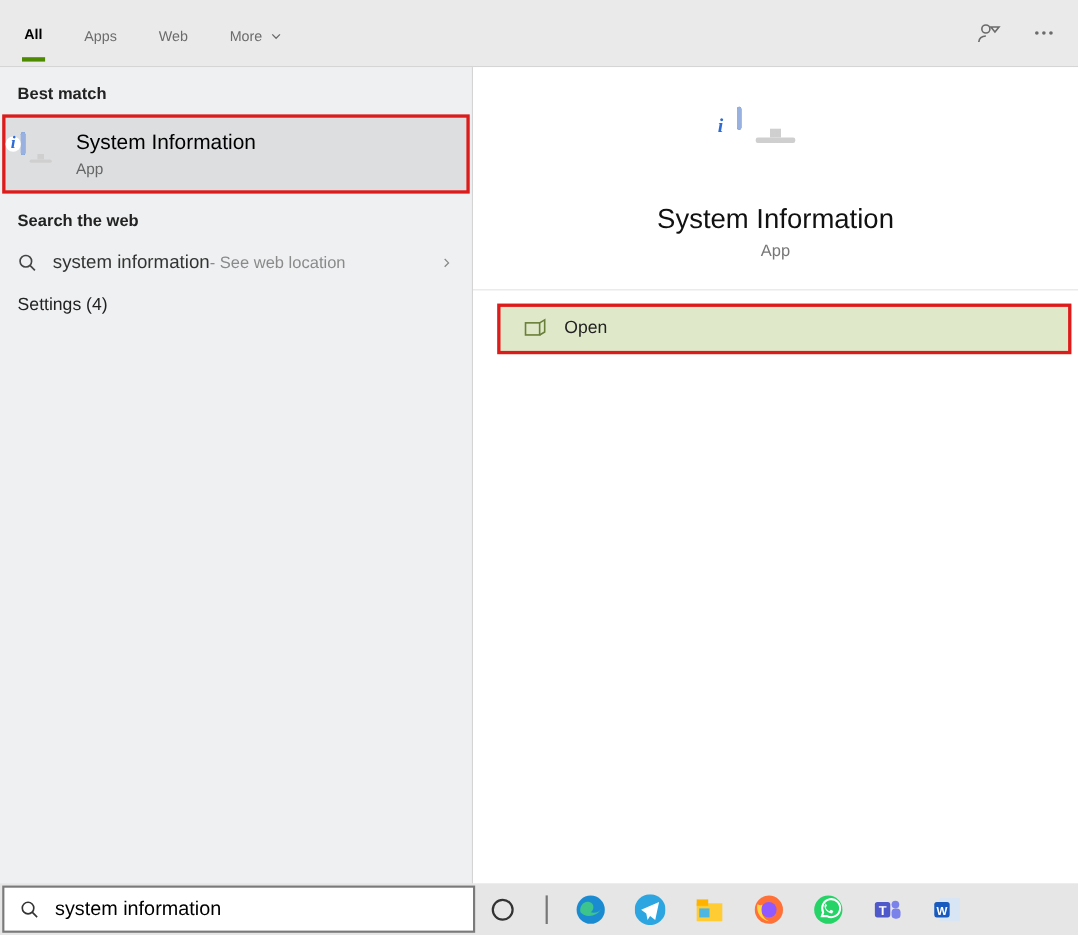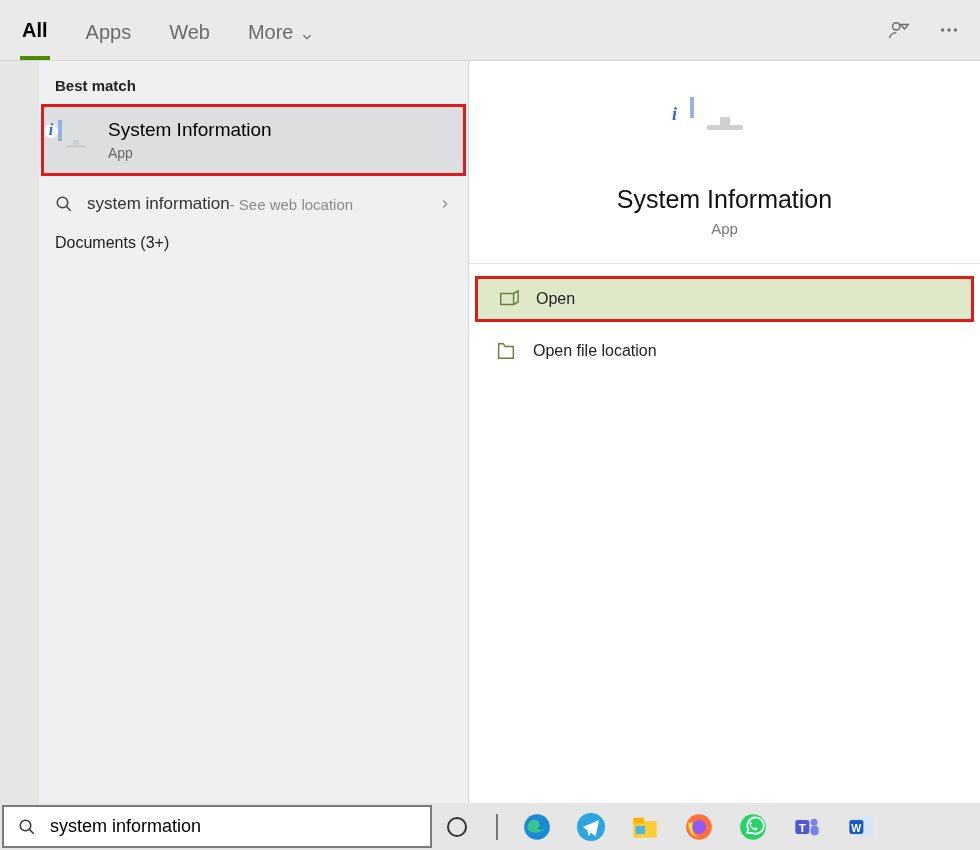--- a/index.html
+++ b/index.html
@@ -1,45 +1,45 @@
 <!DOCTYPE html>
 <html><head>
 <meta charset="utf-8">
 <style>
   html,body{margin:0;padding:0;font-family:"Segoe UI",Arial,sans-serif;background:#e6e6e6;width:980px;height:850px;overflow:hidden;color:#222;}
   .app{display:flex;flex-direction:column;height:850px;width:980px;box-sizing:border-box;}
   
   .tabs{display:flex;align-items:center;height:60px;padding:0 20px;border-bottom:1px solid #d5d5d5;background:#eaeaea;}
-  .tab{font-size:20px;color:#6b6b6b;margin-right:34px;cursor:pointer;padding:18px 2px 14px;}
+  .tab{font-size:13px;color:#6b6b6b;margin-right:34px;cursor:pointer;padding:18px 2px 14px;}
   .tab.active{color:#000;font-weight:600;border-bottom:4px solid #4e8a00;padding-bottom:14px;}
   .tab-more{display:flex;align-items:flex-end;}
   .tab-more .chev{margin-left:6px;width:14px;height:14px;}
   .spacer{flex:1;}
   .top-icon{width:22px;height:22px;margin-left:28px;color:#6b6b6b;cursor:pointer;}
   
-  .main{flex:1;display:flex;min-height:0;margin-left:39px;}
+  .main{flex:1;display:flex;min-height:0;}
   .left{width:430px;background:#eef0f1;border-right:1px solid #d4d4d4;padding-top:8px;box-sizing:border-box;}
   .section-hdr{font-weight:600;font-size:15px;padding:8px 16px 10px;}
   .best-match{display:flex;align-items:center;padding:12px 14px;margin:0 2px 8px 2px;background:#dcdedf;border:3px solid #de1b1b;cursor:pointer;}
   .bm-icon{width:36px;height:36px;margin-right:14px;}
   .bm-title{font-size:19px;font-weight:400;color:#000;}
   .bm-sub{font-size:14px;color:#666;margin-top:4px;}
   .web-row{display:flex;align-items:center;padding:10px 16px;cursor:pointer;}
   .search-glyph{width:18px;height:18px;margin-right:14px;color:#444;}
   .web-term{font-size:17px;color:#333;}
   .web-suffix{font-size:15px;color:#8a8a8a;}
   .chev-right{margin-left:auto;width:14px;height:14px;color:#888;}
   .cat{font-size:16px;padding:10px 16px;color:#222;cursor:pointer;}
   
   .right{flex:1;background:#fff;display:flex;flex-direction:column;align-items:stretch;}
   .detail-hero{display:flex;flex-direction:column;align-items:center;padding:38px 0 26px;border-bottom:1px solid #e3e3e3;}
   .detail-icon{width:70px;height:70px;margin-bottom:16px;}
   .detail-title{font-size:25px;font-weight:400;color:#111;}
   .detail-sub{font-size:15px;color:#777;margin-top:6px;}
-  .actions{padding:6px 0 0 0;}
+  .actions{padding:6px 0 0 16px;}
   .action{display:flex;align-items:center;padding:12px 26px;font-size:16px;color:#222;cursor:pointer;}
   .action.highlight{background:#dfe9c9;border:3px solid #de1b1b;margin:6px 6px 6px 6px;padding:9px 20px;}
   .action-ico{width:22px;height:22px;margin-right:16px;color:#6a7f3a;}
   
   .bottom{display:flex;align-items:center;height:47px;}
   .search-box{display:flex;align-items:center;width:430px;height:43px;border:2px solid #7a7a7a;background:#fff;margin-left:2px;box-sizing:border-box;}
   .search-box .sg{width:18px;height:18px;margin:0 12px 0 14px;color:#333;}
   .search-box input{border:none;outline:none;font-size:18px;flex:1;background:transparent;}
   .tray{flex:1;display:flex;align-items:center;padding-left:10px;gap:24px;}
   .tray .tico{width:30px;height:30px;cursor:pointer;display:flex;align-items:center;justify-content:center;}
@@ -92,34 +92,35 @@
           </span>
           <span class="stand" style="width:6px;height:5px;display:block;"></span>
           <span class="base" style="width:20px;height:3px;display:block;"></span>
         </span>
         <div>
           <div class="bm-title">System Information</div>
           <div class="bm-sub">App</div>
         </div>
       </div>
 
+      <div class="section-hdr">Search the web</div>
 
       <div class="web-row">
         <svg class="search-glyph" viewBox="0 0 24 24" fill="none" stroke="currentColor" stroke-width="2">
             <circle cx="10" cy="10" r="7"></circle>
             <line x1="21" y1="21" x2="15" y2="15"></line>
           </svg>
         <span class="web-term">system information</span>
         <span class="web-suffix"> - See web location</span>
         <svg class="chev-right" viewBox="0 0 24 24" fill="none" stroke="currentColor" stroke-width="2">
             <polyline points="9 6 15 12 9 18"></polyline>
           </svg>
       </div>
 
-      <div class="cat">Documents (3+)</div>
+      <div class="cat">Settings (4)</div>
     </div>
 
     <div class="right">
       <div class="detail-hero">
         <span class="monitor detail-icon">
           <span class="screen" style="width:62px;height:42px;">
             <span class="info-dot" style="width:26px;height:26px;right:4px;top:4px;font-size:18px;"></span>
           </span>
           <span class="stand" style="width:10px;height:8px;display:block;"></span>
           <span class="base" style="width:36px;height:5px;display:block;"></span>
@@ -129,26 +130,20 @@
       </div>
 
       <div class="actions">
         <div class="action highlight">
           <svg class="action-ico" viewBox="0 0 24 24" fill="none" stroke="currentColor" stroke-width="1.6">
               <rect x="3" y="6" width="14" height="12"></rect>
               <path d="M17 6l5-3v12l-5 3"></path>
             </svg>
           <span>Open</span>
         </div>
-        <div class="action">
-          <svg class="action-ico" viewBox="0 0 24 24" fill="none" stroke="currentColor" stroke-width="1.6">
-              <path d="M4 4h5l2 3h9v13H4z"></path>
-            </svg>
-          <span>Open file location</span>
-        </div>
       </div>
     </div>
   </div>
 
   <div class="bottom">
     <div class="search-box">
       <svg class="sg" viewBox="0 0 24 24" fill="none" stroke="currentColor" stroke-width="2">
           <circle cx="10" cy="10" r="7"></circle>
           <line x1="21" y1="21" x2="15" y2="15"></line>
         </svg>

